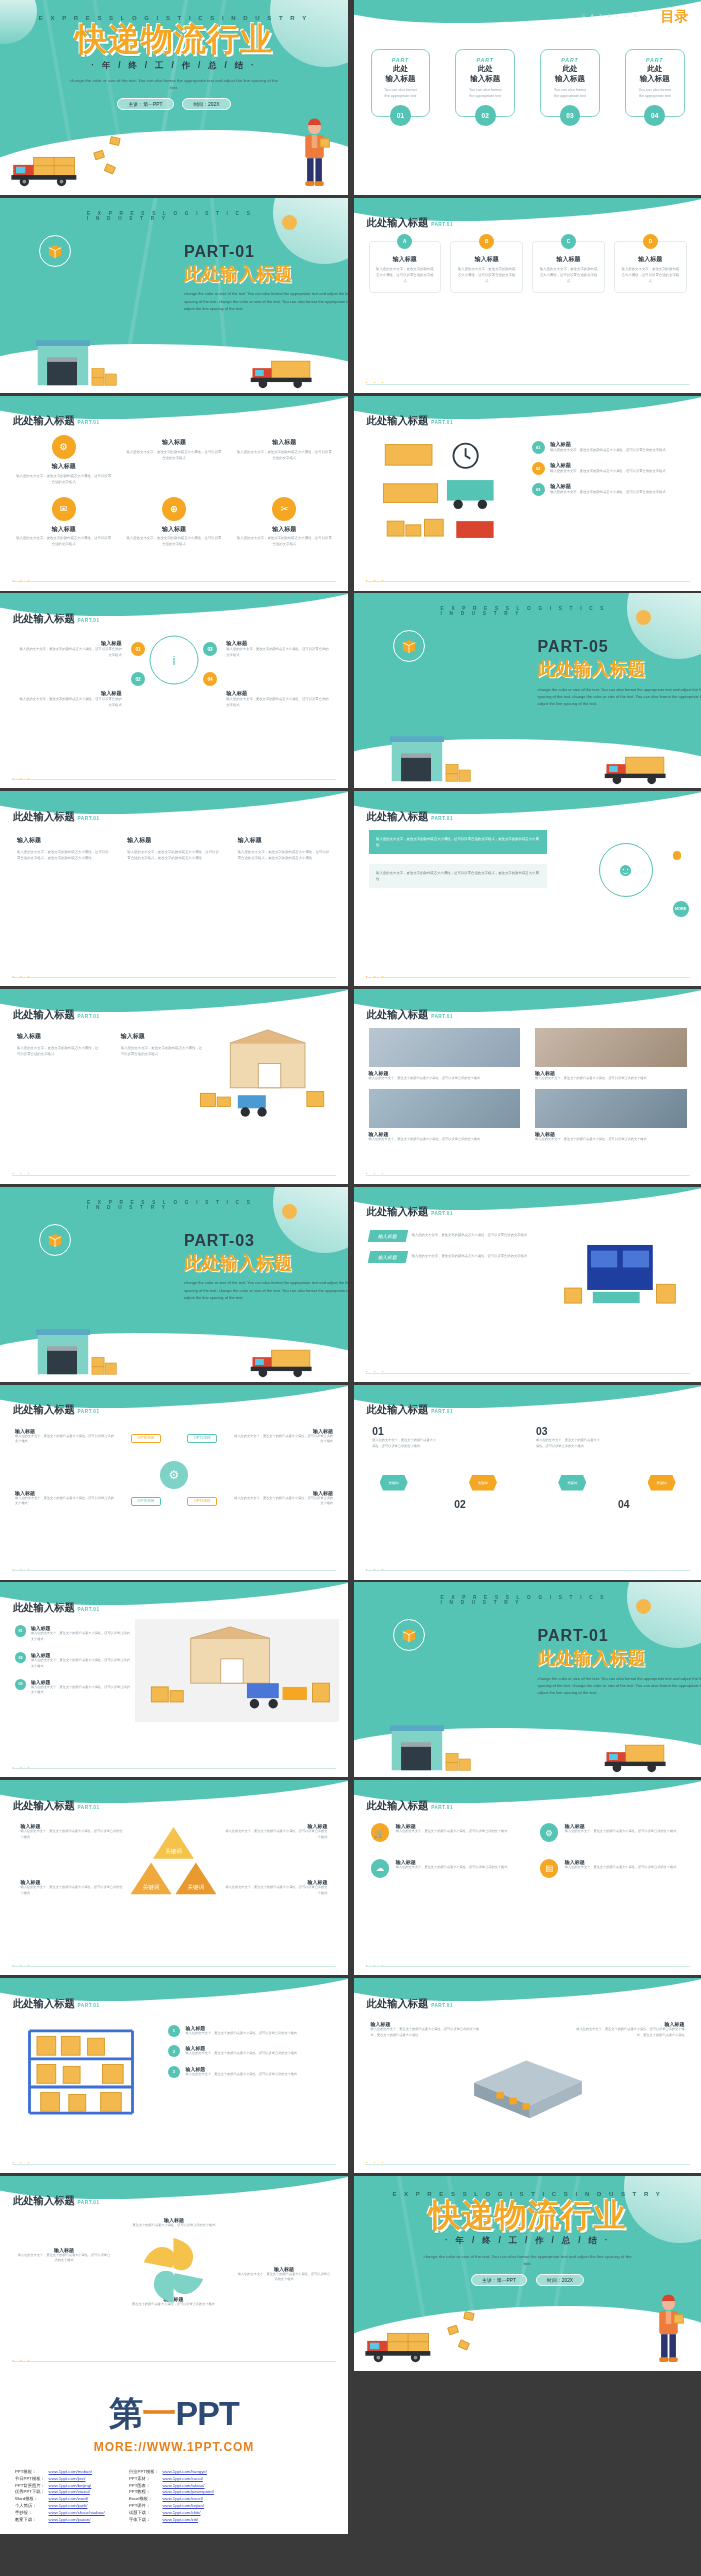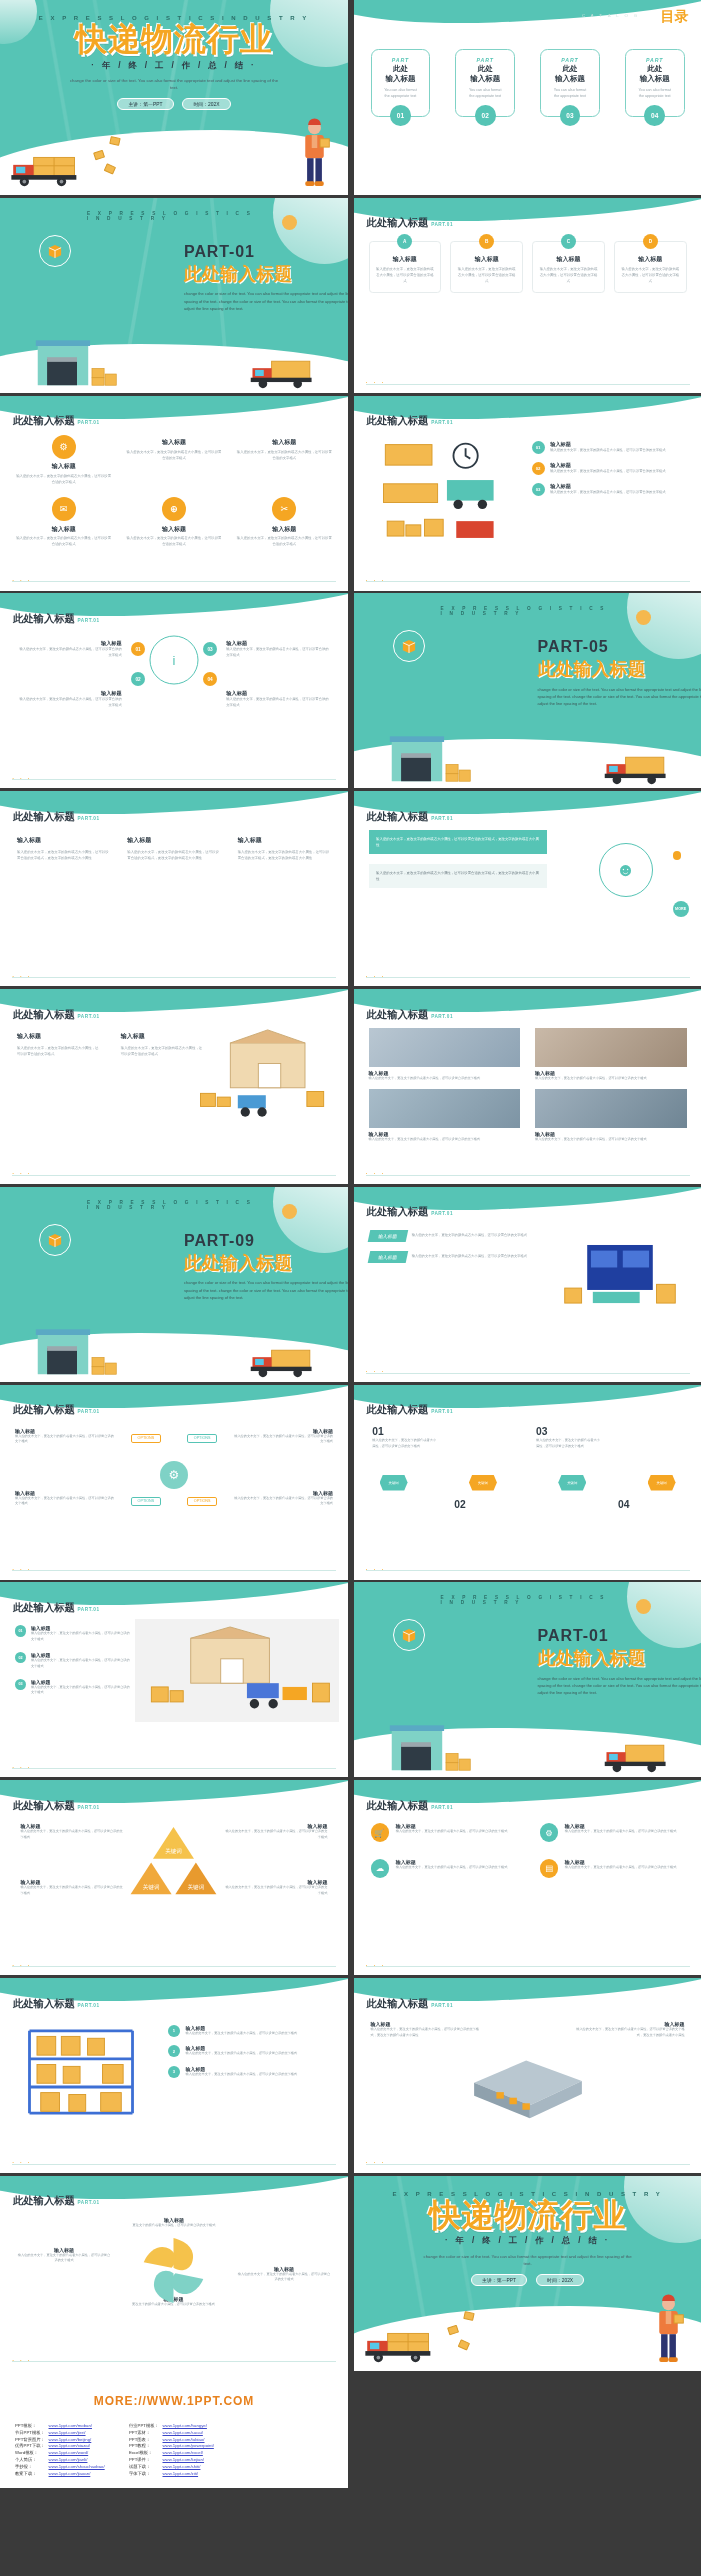--- a/index.html
+++ b/index.html
@@ -527,21 +527,21 @@
     <div class="blob-r"></div>
     <div class="dotorange"></div>
     <div class="en">E X P R E S S   L O G I S T I C S   I N D U S T R Y</div>
     <div class="circle-ic">
       <svg width="16" height="16" viewBox="0 0 17 17">
             <path d="M2 5l6.5-3L15 5v8l-6.5 3L2 13z" fill="#f5a623"></path>
             <path d="M2 5l6.5 3 6.5-3M8.5 8v8" stroke="#fff" stroke-width=".9" fill="none"></path>
           </svg>
     </div>
     <div class="ptitle">
-      <div class="a">PART-09</div>
+      <div class="a">PART-03</div>
       <div class="b">此处输入标题</div>
       <div class="c">change the color or size of the text. You can also format  the appropriate  text and adjust the line spacing of the text. change the color or size  of the text. You can also  format the appropriate  text and adjust the line spacing of the text.</div>
     </div>
     <div style="position:absolute;left:-10%;right:-10%;bottom:0;height:49px;background:#fff;border-top-left-radius:50% 37px;border-top-right-radius:70% 43px;"></div>
     <svg style="position:absolute;left:34px;bottom:3.7px" width="86" height="58" viewBox="0 0 92 62">
       <rect x="4" y="14" width="54" height="44" fill="#7fd2c6"></rect>
           <rect x="2" y="10" width="58" height="6" fill="#5aa9c4"></rect>
       <rect x="14" y="30" width="32" height="28" fill="#2f3b45"></rect>
           <rect x="14" y="28" width="32" height="5" fill="#9aa7ad"></rect>
       <g fill="#f3b94e" stroke="#d89a2a" stroke-width=".7">
@@ -967,20 +967,21 @@
       <rect x="10" y="68" width="10" height="5" rx="2" fill="#e8821e"></rect>
           <rect x="20" y="68" width="10" height="5" rx="2" fill="#e8821e"></rect>
       <rect x="26" y="22" width="10" height="9" fill="#f3b94e" stroke="#d89a2a"></rect>
     </svg>
   </div>
 
 </div>
 
 <div class="footer">
   <div class="fbrand">
+    <div class="logo"><span>第</span><span class="dash">一</span><span>PPT</span></div>
     <div class="url">MORE://WWW.1PPT.COM</div>
   </div>
   <div class="flinks">
     <table>
           <tbody id="lt-left">
             <tr>
               <td>PPT模板：</td>
               <td class="l">www.1ppt.com/moban/</td>
             </tr>
             <tr>

